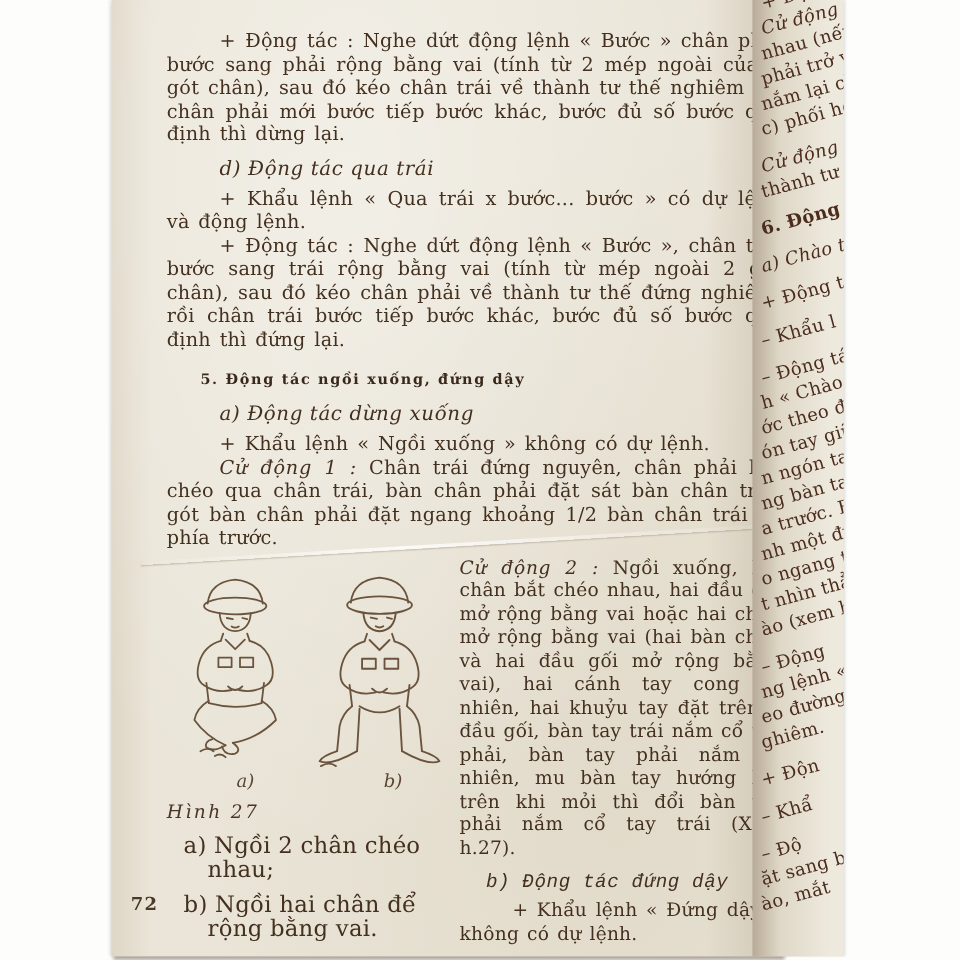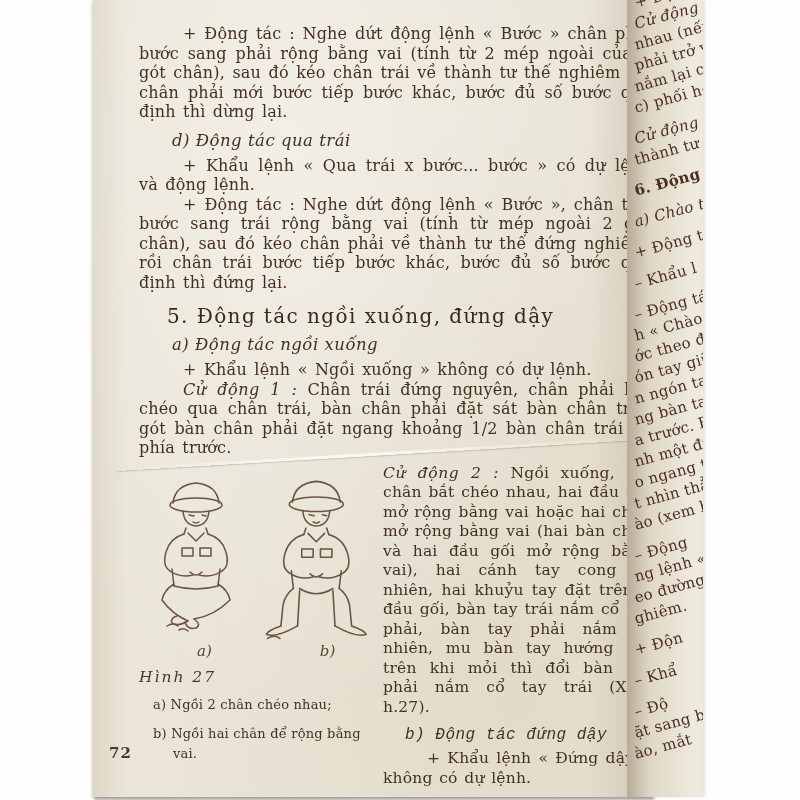--- a/index.html
+++ b/index.html
@@ -31,24 +31,24 @@
     position:absolute;left:46px;top:24px;width:512px;
     color:#44301f;
   }
   .p{
     font-size:16px;line-height:19.5px;margin:0;
     text-align:justify;word-spacing:2px;letter-spacing:0.2px;
   }
   .indent{text-indent:44px;}
   .h-it{
     font-style:italic;font-size:16.5px;line-height:20px;
-    margin:9px 0 5px 33px;letter-spacing:0.5px;
+    margin:9px 0 5px 44px;letter-spacing:0.5px;
   }
   .h-bold{
-    font-weight:normal;font-size:20px;line-height:20px;
+    font-weight:bold;font-size:12px;line-height:20px;
     margin:14px 0 9px 28px;letter-spacing:1.4px;color:#3a281a;
   }
   .lead-it{font-style:italic;letter-spacing:0.6px;}
 
   
   .cols{display:flex;margin-top:6px;}
   .col-left{width:244px;flex:none;}
   .col-right{flex:1;font-size:15.5px;line-height:19.5px;}
   .col-right .p{font-size:15.5px;line-height:19.5px;word-spacing:1.5px;}
   .col-right .h-it{margin:8px 0 4px 22px;font-size:16px;font-family:Liberation Mono, monospace;}
@@ -56,21 +56,21 @@
   .fig-sketch{display:block;margin:10px 0 0 0;}
   .fig-labels{display:flex;width:230px;margin-top:-4px;}
   .fig-label{font-style:italic;font-size:15px;color:#5a4532;}
   .fig-label.a{margin-left:58px;}
   .fig-label.b{margin-left:108px;}
   .fig-caption{
     width:230px;font-style:italic;font-size:15.5px;
     letter-spacing:2px;margin-top:8px;color:#4a3626;
   }
   .fig-note{
-    width:214px;font-size:13px;line-height:20px;margin-top:9px;
+    width:214px;font-size:19px;line-height:20px;margin-top:9px;
     padding-left:34px;text-indent:-20px;letter-spacing:0.2px;
   }
 
   .page-num{
     position:absolute;left:16px;top:744px;font-size:15px;
     letter-spacing:1px;color:#4a3a2a;font-weight:600;
   }
 
   
   .page-right{
@@ -105,21 +105,21 @@
       <p class="p indent">+ Động tác : Nghe dứt động lệnh « Bước » chân phải bước sang phải rộng bằng vai (tính từ 2 mép ngoài của 2 gót chân), sau đó kéo chân trái về thành tư thế nghiêm rồi chân phải mới bước tiếp bước khác, bước đủ số bước quy định thì dừng lại.</p>
 
       <div class="h-it">d) Động tác qua trái</div>
 
       <p class="p indent">+ Khẩu lệnh « Qua trái x bước... bước » có dự lệnh và động lệnh.</p>
 
       <p class="p indent">+ Động tác : Nghe dứt động lệnh « Bước », chân trái bước sang trái rộng bằng vai (tính từ mép ngoài 2 gót chân), sau đó kéo chân phải về thành tư thế đứng nghiêm, rồi chân trái bước tiếp bước khác, bước đủ số bước quy định thì đứng lại.</p>
 
       <div class="h-bold">5. Động tác ngồi xuống, đứng dậy</div>
 
-      <div class="h-it">a) Động tác ngồi xuống</div>
+      <div class="h-it">a) Động tác dừng xuống</div>
 
       <p class="p indent">+ Khẩu lệnh « Ngồi xuống » không có dự lệnh.</p>
 
 
       <p class="p indent"><span class="lead-it">Cử động 1 :</span><span> Chân trái đứng nguyên, chân phải bắt chéo qua chân trái, bàn chân phải đặt sát bàn chân trái, gót bàn chân phải đặt ngang khoảng 1/2 bàn chân trái về phía trước.</span></p>
 
       <div class="cols">
 
         <div class="col-left">
           <svg class="fig-sketch" width="238" height="172" viewBox="0 0 238 172" fill="none" stroke="#6b543e" stroke-width="1.5" stroke-linecap="round" stroke-linejoin="round">

